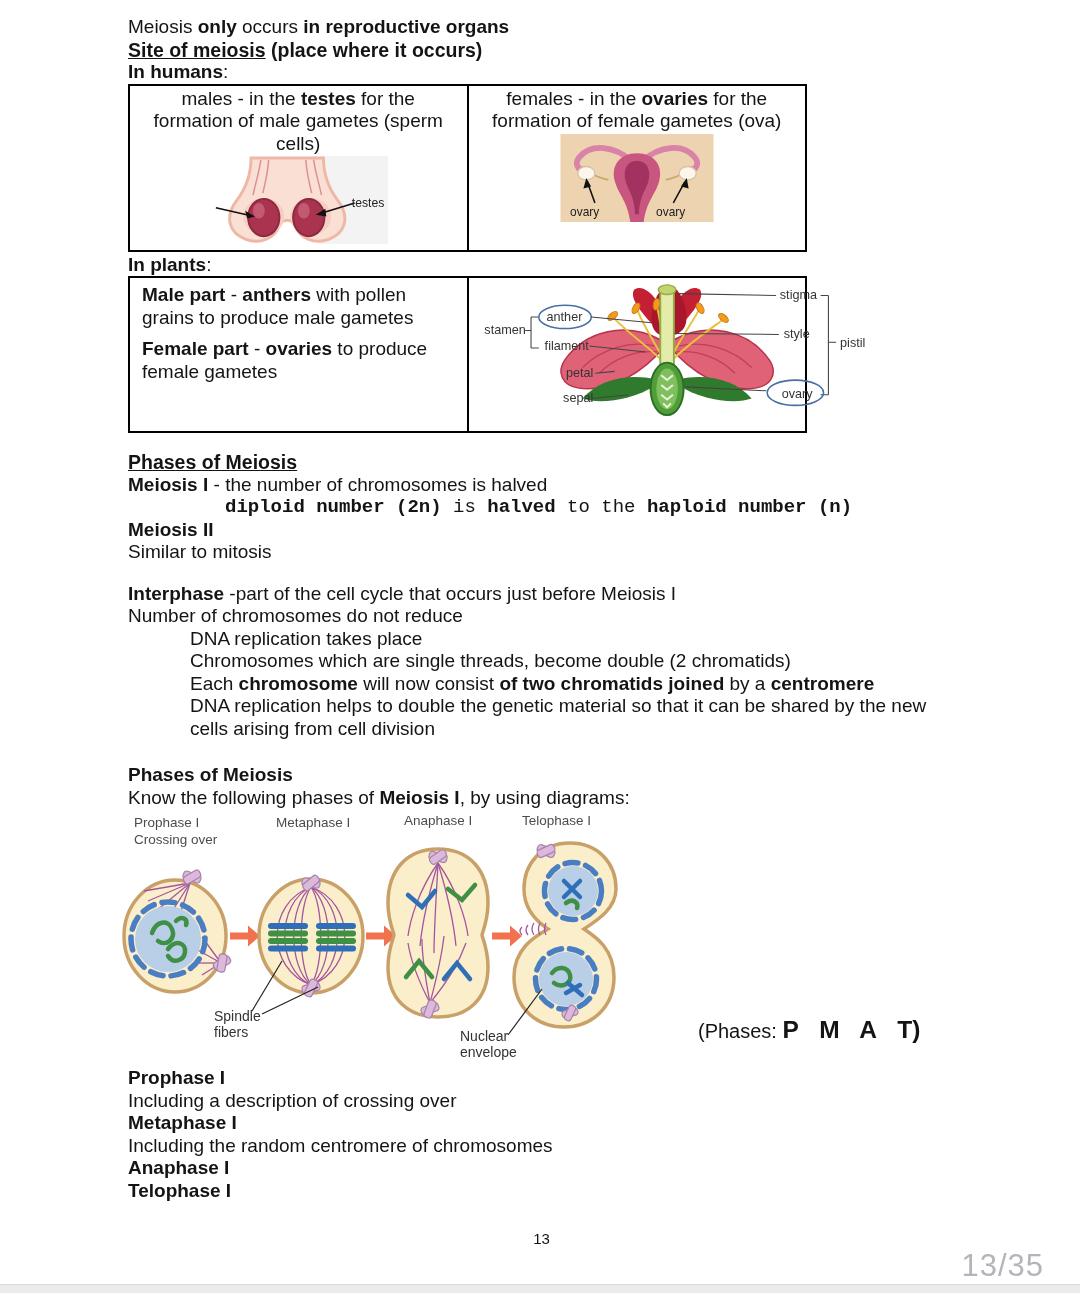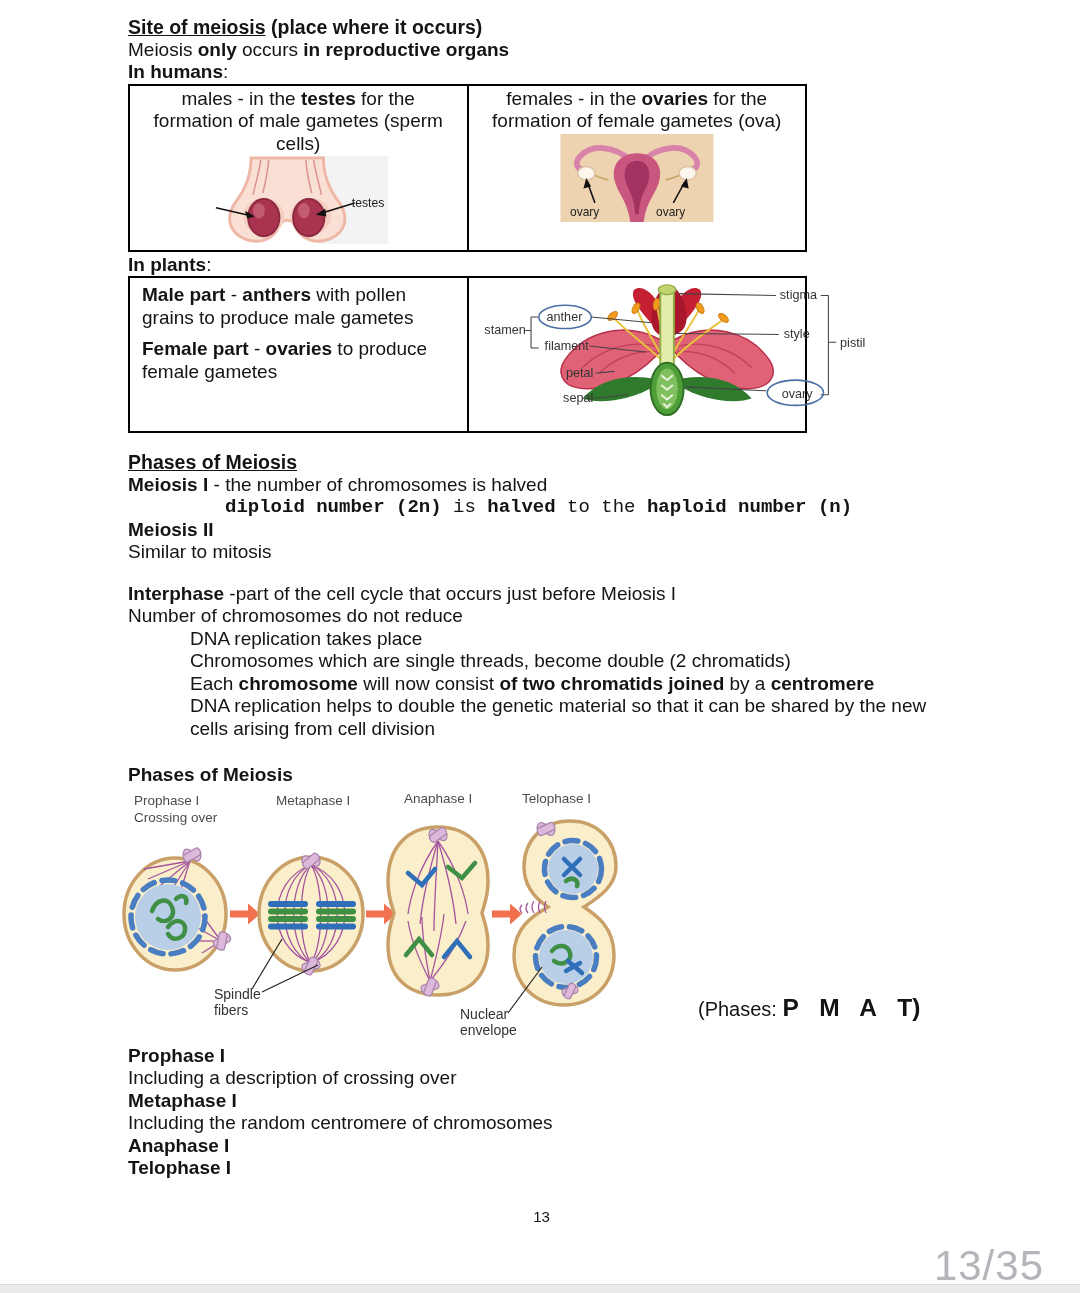--- a/index.html
+++ b/index.html
@@ -29,21 +29,21 @@
   .flowercell{text-align:center;padding:2px 0 !important;}
 
   .diagram-wrap{position:relative;height:256px;margin:2px 0 0 -10px;width:940px;}
   .diagram-svg{position:absolute;left:0;top:0;}
   .pmat{position:absolute;left:580px;top:208px;font-size:20px;white-space:nowrap;}
   .pmat .b{font-size:24.5px;}
 
   .pagenum{text-align:center;margin-top:26px;font-size:15px;}
   .viewer-indicator{
     position:absolute;right:36px;bottom:16px;
-    font-size:42px;color:#b4b4ba;letter-spacing:1px;margin-left:24px;
+    font-size:31px;color:#b4b4ba;letter-spacing:1px;margin-left:24px;
   }
   .bottom-strip{
     position:absolute;left:0;bottom:0;width:1080px;height:8px;
     background:#ebebeb;border-top:1px solid #dadada;
   }
 
   
   .cell{fill:var(--cell-fill);stroke:var(--cell-border);stroke-width:3.5;}
   .nucleus{fill:var(--nucleus);}
   .env{fill:none;stroke:var(--envelope);stroke-width:5.5;stroke-dasharray:13 8;stroke-linecap:round;}
@@ -61,22 +61,22 @@
   .fl-line{stroke:#444;stroke-width:1.1;fill:none;}
   .fl-c{stroke:#4a6fa5;stroke-width:1.6;fill:none;}
   .img-t{font-size:12.5px;fill:#222;}
   .arr-k{stroke:#111;stroke-width:1.6;}
 </style>
 </head>
 <body>
 
 <div class="content">
 
+  <div class="line"><span>Meiosis </span><span class="b">only</span><span> occurs </span><span class="b">in reproductive organs</span></div>
   <div class="line heading"><span class="b u">Site of meiosis</span><span class="b"> (place where it occurs)</span></div>
-  <div class="line"><span>Meiosis </span><span class="b">only</span><span> occurs </span><span class="b">in reproductive organs</span></div>
   <div class="line"><span class="b">In humans</span><span>:</span></div>
 
   <table class="doc humans">
     <tbody>
         <tr>
       <td>
         <div><span>males - in the </span><span class="b">testes</span><span> for the formation of male gametes (sperm cells)</span></div>
         <div class="cellimg">
           <svg width="184" height="88" viewBox="0 0 184 90">
             <rect x="114" y="0" width="70" height="90" fill="#f3f3f3"></rect>
@@ -203,20 +203,21 @@
   <div class="line"><span>Similar to mitosis</span></div>
   <div class="line gap19"><span class="b">Interphase</span><span> -part of the cell cycle that occurs just before Meiosis I</span></div>
 
   <div class="line"><span>Number of chromosomes do not reduce</span></div>
   <div class="line ind2"><span>DNA replication takes place</span></div>
   <div class="line ind2"><span>Chromosomes which are single threads, become double (2 chromatids)</span></div>
   <div class="line ind2"><span>Each </span><span class="b">chromosome</span><span> will now consist </span><span class="b">of two chromatids joined</span><span> by a </span><span class="b">centromere</span></div>
   <div class="line ind2"><span>DNA replication helps to double the genetic material so that it can be shared by the new cells arising from cell division</span></div>
 
   <div class="line gap24"><span class="b">Phases of Meiosis</span></div>
+  <div class="line"><span>Know the following phases of </span><span class="b">Meiosis I</span><span>, by using diagrams:</span></div>
 
   <div class="diagram-wrap">
     <svg class="diagram-svg" width="545" height="252" viewBox="0 0 545 252">
 
       <text x="16" y="16" class="phase-label">Prophase I</text>
       <text x="16" y="33" class="phase-label">Crossing over</text>
       <text x="158" y="16" class="phase-label">Metaphase I</text>
       <text x="286" y="14" class="phase-label">Anaphase I</text>
       <text x="404" y="14" class="phase-label">Telophase I</text>
 

